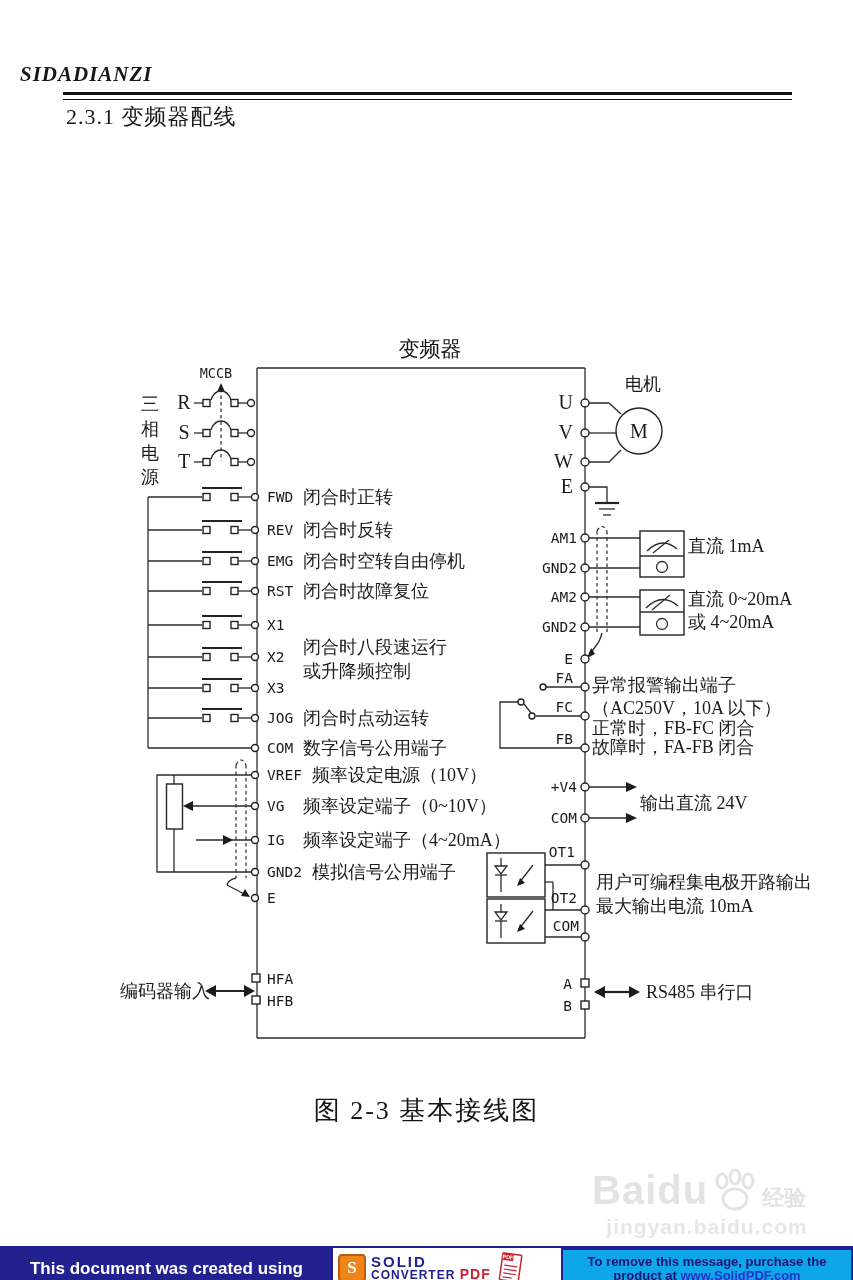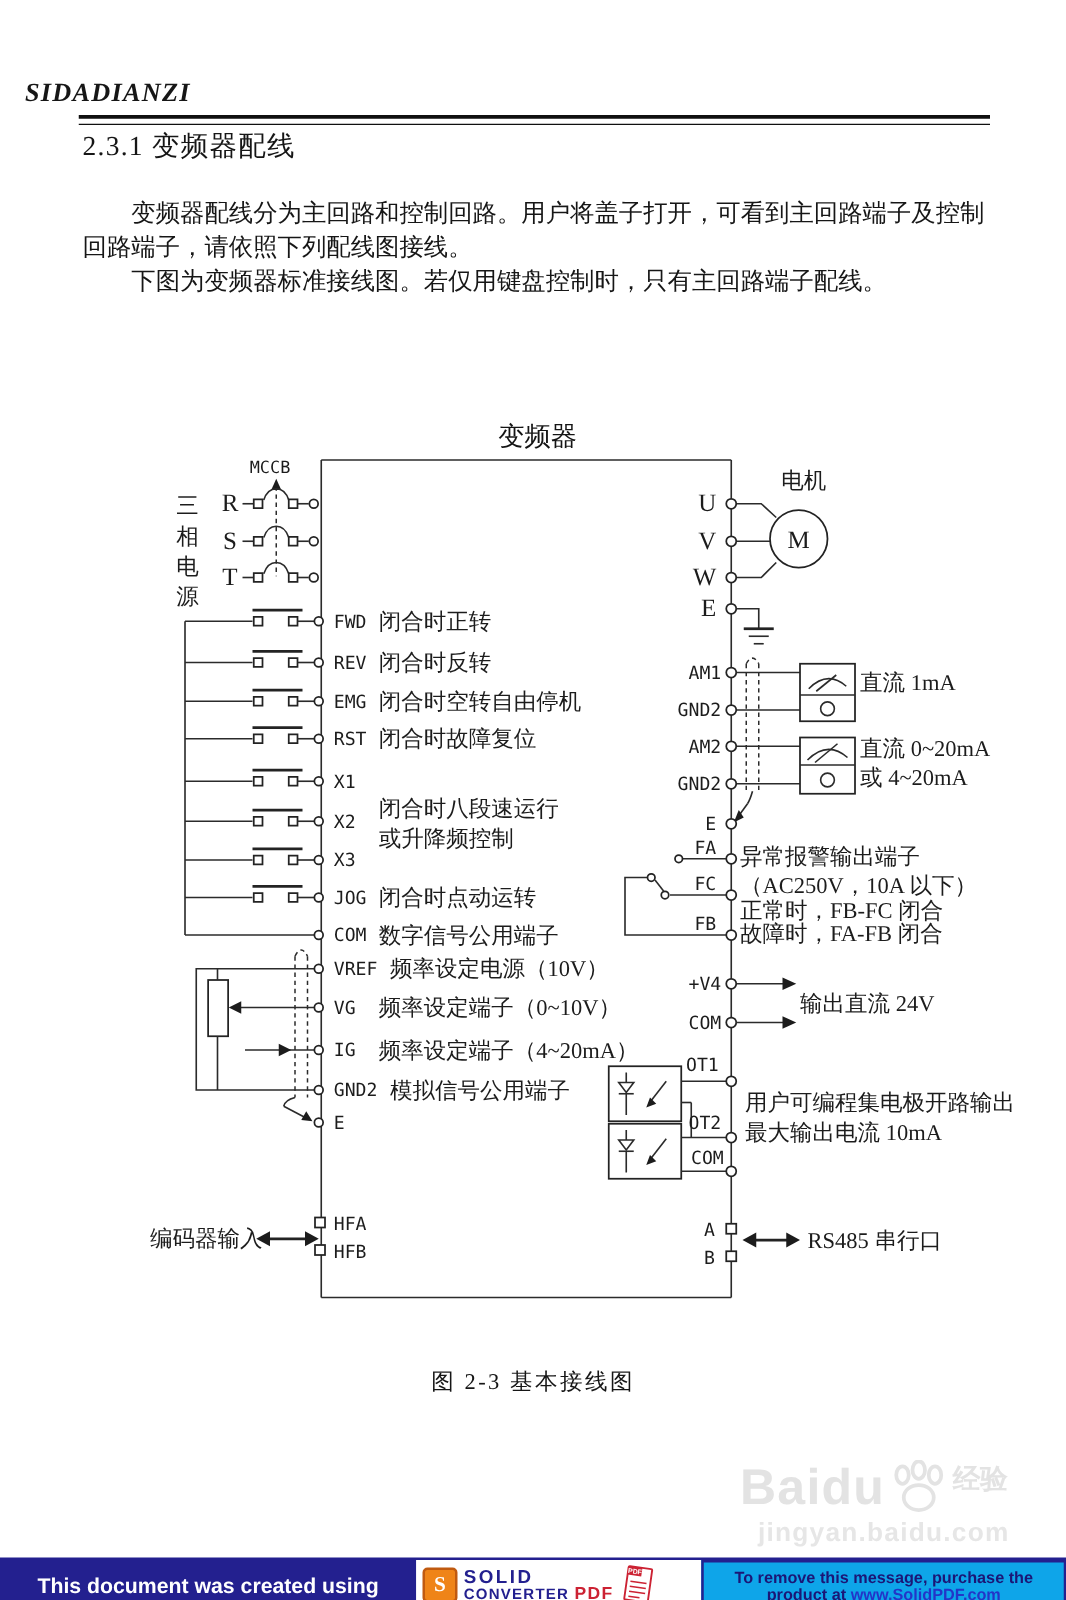--- a/index.html
+++ b/index.html
@@ -22,26 +22,26 @@
   .dash{stroke:#2b2b2b;stroke-width:1.2;fill:none;stroke-dasharray:3.5 3;}
   .term{stroke:#232323;stroke-width:1.4;fill:#ffffff;}
   .arrow{fill:#1c1c1c;stroke:none;}
   .tname{font-family:"DejaVu Sans Mono",monospace;font-size:14.5px;fill:#1c1c1c;}
   .tsmall{font-family:"DejaVu Sans Mono",monospace;font-size:13.5px;fill:#1c1c1c;}
   .tdesc{font-family:"Liberation Serif","DejaVu Serif",serif;font-size:18px;fill:#1c1c1c;}
   .tletter{font-family:"Liberation Serif",serif;font-size:20px;fill:#1c1c1c;}
   .ttitle{font-family:"Liberation Serif",serif;font-size:21px;fill:#141414;}
 
   .caption{position:absolute;left:0;top:1093px;width:853px;text-align:center;
-           font-size:18px;letter-spacing:2px;}
+           font-size:26px;letter-spacing:2px;}
 
   .watermark{position:absolute;left:592px;top:1168px;width:230px;color:#e3e3e3;
              font-family:"Liberation Sans","DejaVu Sans",sans-serif;font-weight:bold;
              user-select:none;}
-  .wm-row{display:flex;align-items:flex-start;gap:4px;}
+  .wm-row{display:flex;align-items:flex-end;gap:4px;}
   .wm-brand{font-size:40px;letter-spacing:1px;}
   .wm-suffix{font-size:22px;}
   .wm-domain{font-size:21px;margin-top:2px;letter-spacing:1px;color:#e6e6e6;text-align:center;}
 
   .footer{position:absolute;left:0;top:1246px;width:853px;height:44px;display:flex;
           border-top:2px solid #23208f;box-sizing:border-box;background:#fff;
           font-family:"Liberation Sans","DejaVu Sans",sans-serif;}
   .f-left{width:333px;background:#23208f;color:#ffffff;font-weight:bold;font-size:17px;
           display:flex;align-items:center;justify-content:center;}
   .f-mid{width:228px;background:#ffffff;display:flex;align-items:center;gap:5px;
@@ -62,24 +62,20 @@
 <body>
 
 <div id="page">
 
   <div class="brand">SIDADIANZI</div>
   <div class="rule-thick"></div>
   <div class="rule-thin"></div>
 
   <div class="sec-title">2.3.1 变频器配线</div>
 
-  <div class="bodytext">
-    <p>变频器配线分为主回路和控制回路。用户将盖子打开，可看到主回路端子及控制回路端子，请依照下列配线图接线。</p>
-    <p>下图为变频器标准接线图。若仅用键盘控制时，只有主回路端子配线。</p>
-  </div>
 
   <svg width="853" height="1280" viewBox="0 0 853 1280" style="position:absolute;left:0;top:0;">
 
     <g>
       <line class="wire" x1="257" y1="368" x2="585" y2="368"></line>
       <line class="wire" x1="257" y1="368" x2="257" y2="1038"></line>
       <line class="wire" x1="585" y1="368" x2="585" y2="1038"></line>
       <line class="wire" x1="257" y1="1038" x2="585" y2="1038"></line>
     </g>
     <text class="ttitle" x="430" y="356" text-anchor="middle">变频器</text>

